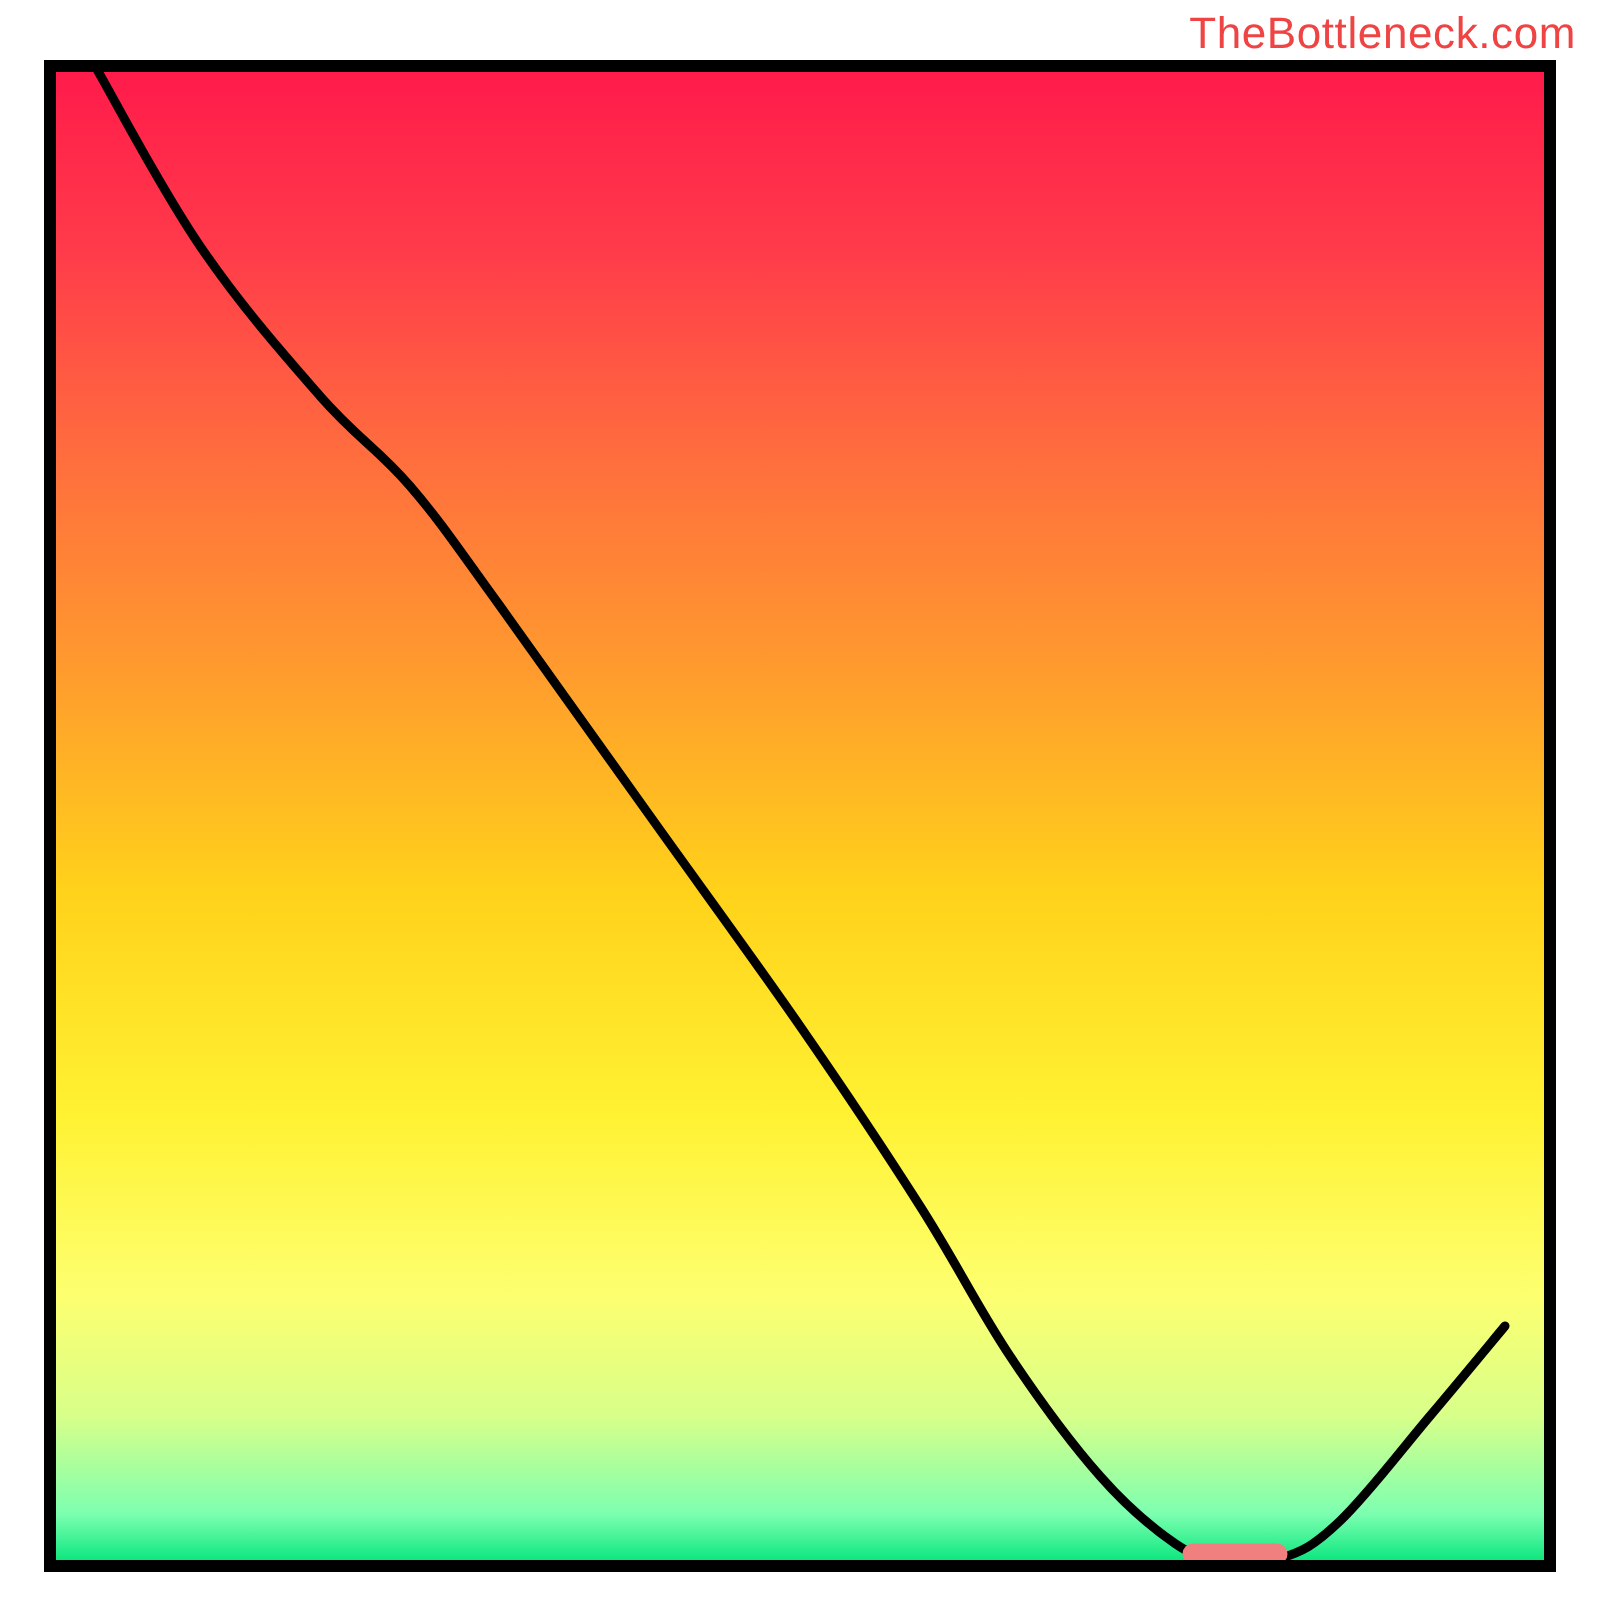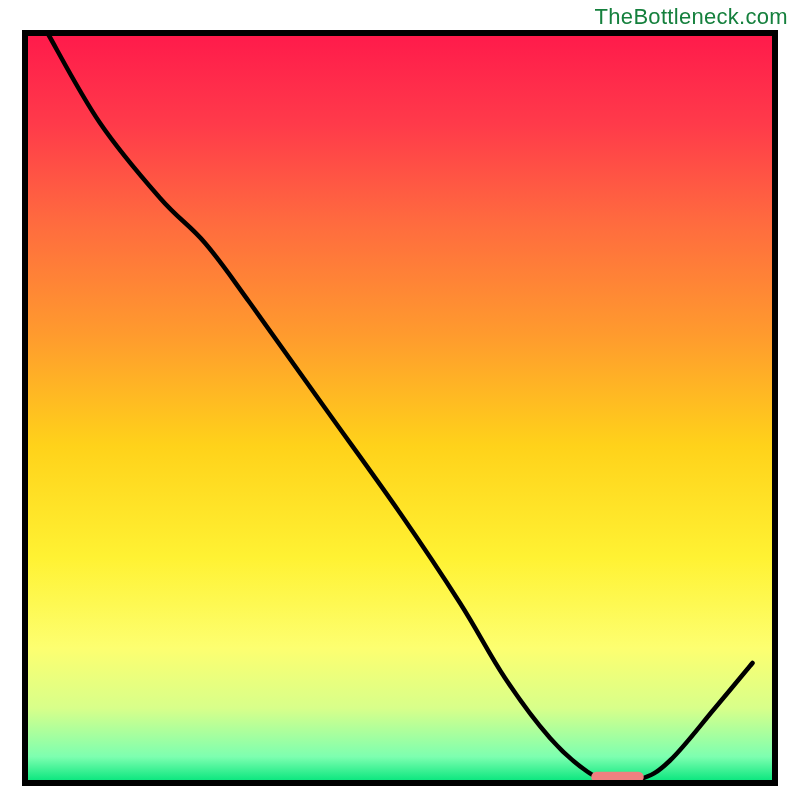--- a/index.html
+++ b/index.html
@@ -13,21 +13,21 @@
   .container {
     position: relative;
     width: 800px;
     height: 800px;
   }
   .watermark {
     position: absolute;
     top: 4px;
     right: 12px;
     font-size: 22px;
-    color: #15803d;
+    color: #ef4444;
     font-weight: 500;
     letter-spacing: 0.3px;
   }
   svg.chart {
     position: absolute;
     left: 0;
     top: 0;
     width: 800px;
     height: 800px;
   }

